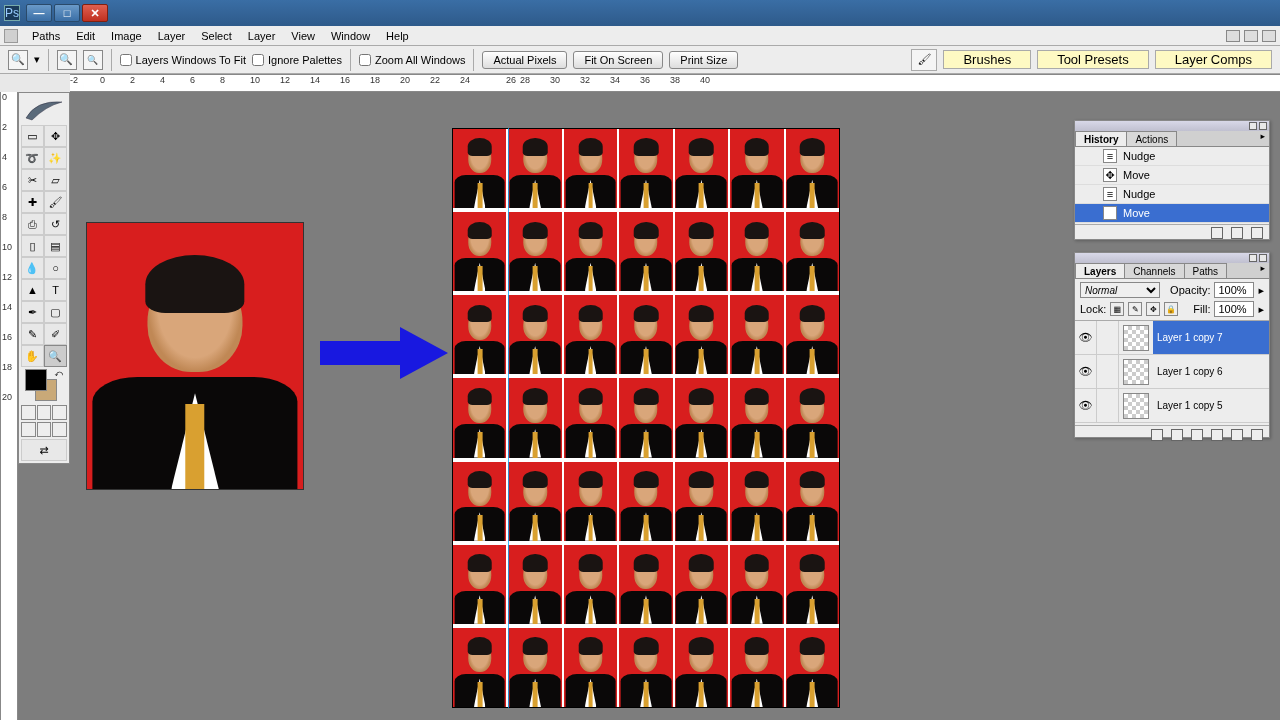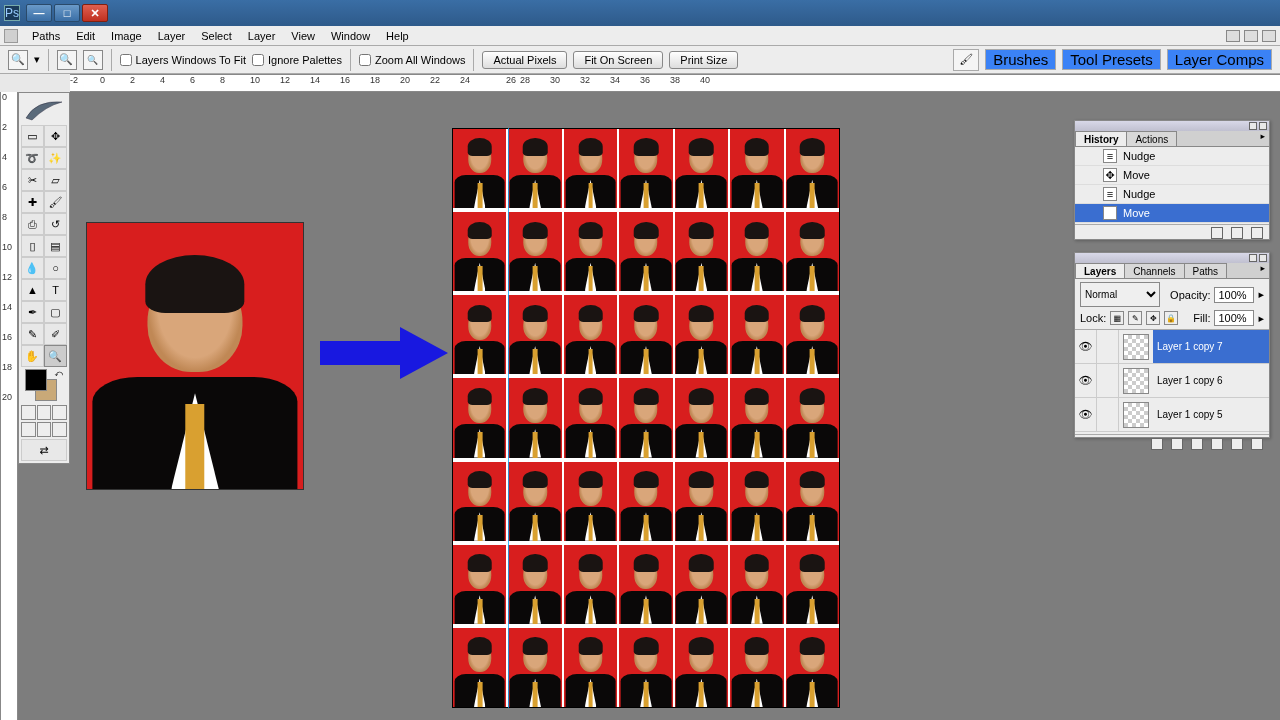--- a/index.html
+++ b/index.html
@@ -21,21 +21,21 @@
 .menubar .mdi { display:flex; gap:4px;}
 .menubar .mdibtn { width:14px; height:12px; border:1px solid #888; background:#ddd;}
 
 
 .optbar { height:28px; background:#ededed; border-bottom:1px solid #aaa; display:flex; align-items:center; padding:2px 8px; gap:6px;}
 .optbar .zoom-icon{ width:20px; height:20px; border:1px solid #888; background:#f5f5f5; display:flex; align-items:center; justify-content:center;}
 .optbar .sep { width:1px; height:22px; background:#aaa; margin:0 2px;}
 .optbar .chk { display:flex; align-items:center; gap:4px;}
 .optbar .chk input{ width:12px; height:12px;}
 .optbar .btn { padding:2px 10px; background:linear-gradient(#fff,#ddd); border:1px solid #888; border-radius:3px; cursor:pointer;}
-.optbar .palbtn { padding:1px 7px; background:#3b82f6; border:1px solid #aaa; font-size:15px;}
+.optbar .palbtn { padding:1px 19px; background:#fef9c3; border:1px solid #aaa; font-size:13px;}
 
 
 .ruler-h { position:absolute; top:74px; left:70px; right:0; height:18px; background:#fff; border-top:1px solid #888; border-bottom:1px solid #888; overflow:hidden;}
 .ruler-h .ticks{ position:relative; height:100%;}
 .ruler-h .tick{ position:absolute; top:0; font-size:9px; color:#333;}
 .ruler-h .tick::before{content:''; position:absolute; left:0; bottom:-18px; width:1px; height:6px; background:#333;}
 .ruler-v { position:absolute; top:92px; left:0; width:18px; bottom:0; background:#fff; border-right:1px solid #888; border-left:1px solid #888; overflow:hidden;}
 .ruler-v .tick{ position:absolute; left:1px; font-size:9px; color:#333;}
 
 
@@ -91,21 +91,21 @@
 .history .hrow .indent{width:18px;}
 .history .hrow.sel{ background:#3a6ed0; color:#fff;}
 .history .hrow .hicon{ width:14px; height:14px; border:1px solid #888; background:#fff; display:flex; align-items:center; justify-content:center;}
 .history .hfoot{ height:16px; display:flex; justify-content:flex-end; gap:8px; padding:0 6px; align-items:center;}
 .history .hfoot .fico{ width:12px; height:12px; border:1px solid #666; background:#eee;}
 
 
 .layers{ top:252px; width:196px; height:186px;margin-left:44px;}
 .layers .controls{ padding:3px 5px; display:flex; flex-direction:column; gap:3px; border-bottom:1px solid #aaa;}
 .layers .crow{ display:flex; align-items:center; gap:4px; font-size:10px;}
-.layers .crow select,.layers .crow input{ font-size:10px; border:1px solid #888; height:25px;}
+.layers .crow select,.layers .crow input{ font-size:10px; border:1px solid #888; height:16px;font-style:italic;}
 .layers .crow .opv{ width:40px; border:1px solid #888; padding:1px 3px; background:#fff;}
 .layers .crow .flex{flex:1;}
 .layers .crow .lockicon{ width:14px; height:14px; border:1px solid #888; display:flex; align-items:center; justify-content:center; font-size:8px; background:#eee;}
 .layers .llist{ height:104px; overflow:hidden;}
 .layers .lrow{ display:flex; align-items:center; height:34px; border-bottom:1px solid #ccc;}
 .layers .lrow .eye{ width:22px; height:100%; border-right:1px solid #ccc; display:flex; align-items:center; justify-content:center;}
 .layers .lrow .link{ width:22px; height:100%; border-right:1px solid #ccc; display:flex; align-items:center; justify-content:center;}
 .layers .lrow .thumb{ width:26px; height:26px; margin:0 4px; background:repeating-conic-gradient(#ccc 0 25%, #fff 0 50%) 0 0/8px 8px; border:1px solid #888;}
 .layers .lrow .lname{ flex:1; padding:0 4px; font-size:10px;}
 .layers .lrow.sel .lname{ background:#3a6ed0; color:#fff; height:100%; display:flex; align-items:center;}

